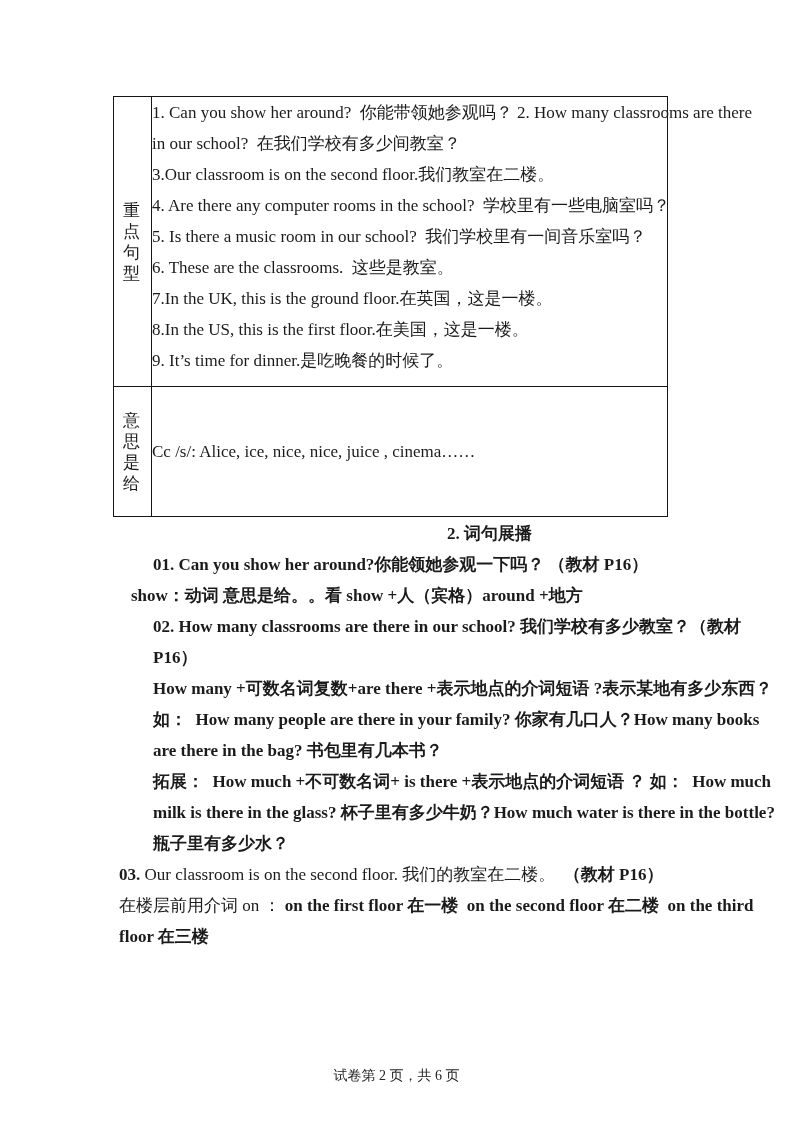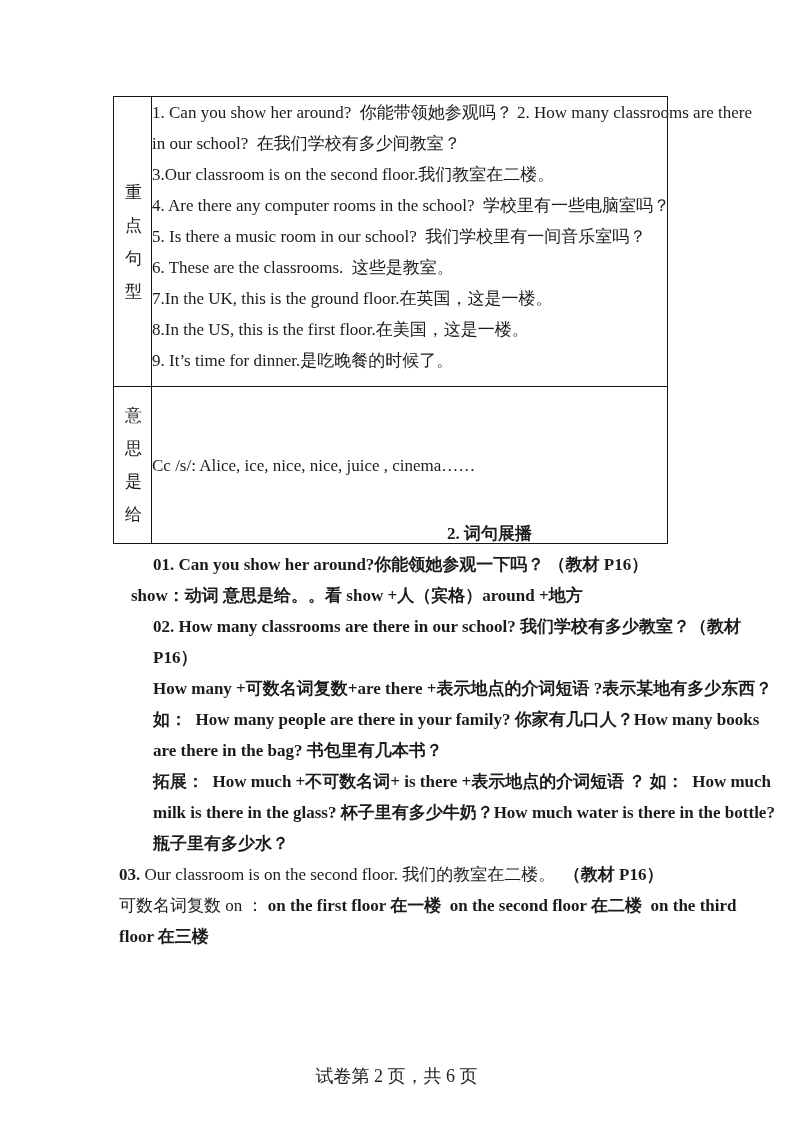--- a/index.html
+++ b/index.html
@@ -22,24 +22,24 @@
   table.kp-table td{
     border:1px solid #151515;
     padding:0;
   }
   td.hdr-cell{
     width:37px;
     vertical-align:middle;
   }
   .hdr-vertical{
     width:19px;
-    margin:12px auto;
+    margin:3px auto;
     word-break:break-all;
-    line-height:33px;
-    text-align:right;
+    line-height:21px;
+    text-align:left;
   }
   tr.row-1{height:290px;}
   tr.row-2{height:130px;}
   td.content-cell-top{
     vertical-align:top;
     padding:5px 6px 0 9px;
   }
   td.content-cell-mid{
     vertical-align:middle;
     padding:0 6px 0 9px;
@@ -58,21 +58,21 @@
     line-height:31px;
     margin-left:328px;
     font-weight:bold;
     white-space:pre;
   }
   
   .footer{
     position:absolute;left:0;top:1066px;
     width:100%;
     text-align:center;
-    font-size:18px;
+    font-size:14px;
     line-height:20px;
     color:#222222;
   }
 </style>
 </head>
 <body>
 
 <div class="page">
 
   <table class="kp-table">
@@ -115,20 +115,20 @@
         <div class="line"><span style="font-weight: bold; margin-left: 12px;">show：动词 意思是给。。看 show +人（宾格）around +地方</span></div>
         <div class="line indent"><span style="font-weight: bold;">02. How many classrooms are there in our school? 我们学校有多少教室？（教材</span></div>
         <div class="line indent"><span style="font-weight: bold;">P16）</span></div>
         <div class="line indent"><span style="font-weight: bold;">How many +可数名词复数+are there +表示地点的介词短语 ?表示某地有多少东西？</span></div>
         <div class="line indent"><span style="font-weight: bold;">如：  How many people are there in your family? 你家有几口人？How many books</span></div>
         <div class="line indent"><span style="font-weight: bold;">are there in the bag? 书包里有几本书？</span></div>
         <div class="line indent"><span style="font-weight: bold;">拓展：  How much +不可数名词+ is there +表示地点的介词短语 ？ 如：  How much</span></div>
         <div class="line indent"><span style="font-weight: bold;">milk is there in the glass? 杯子里有多少牛奶？How much water is there in the bottle?</span></div>
         <div class="line indent"><span style="font-weight: bold;">瓶子里有多少水？</span></div>
         <div class="line"><span style="font-weight: bold;">03.</span><span> Our classroom is on the second floor. 我们的教室在二楼。  </span><span style="font-weight: bold;">（教材 P16）</span></div>
-        <div class="line"><span>可数名词复数 on ： </span><span style="font-weight: bold;">on the first floor 在一楼  on the second floor 在二楼  on the third</span></div>
+        <div class="line"><span>在楼层前用介词 on ： </span><span style="font-weight: bold;">on the first floor 在一楼  on the second floor 在二楼  on the third</span></div>
         <div class="line"><span style="font-weight: bold;">floor 在三楼</span></div>
       </div>
   </div>
 
   <div class="footer">试卷第 2 页，共 6 页</div>
 
 </div>
 
 </body></html>

